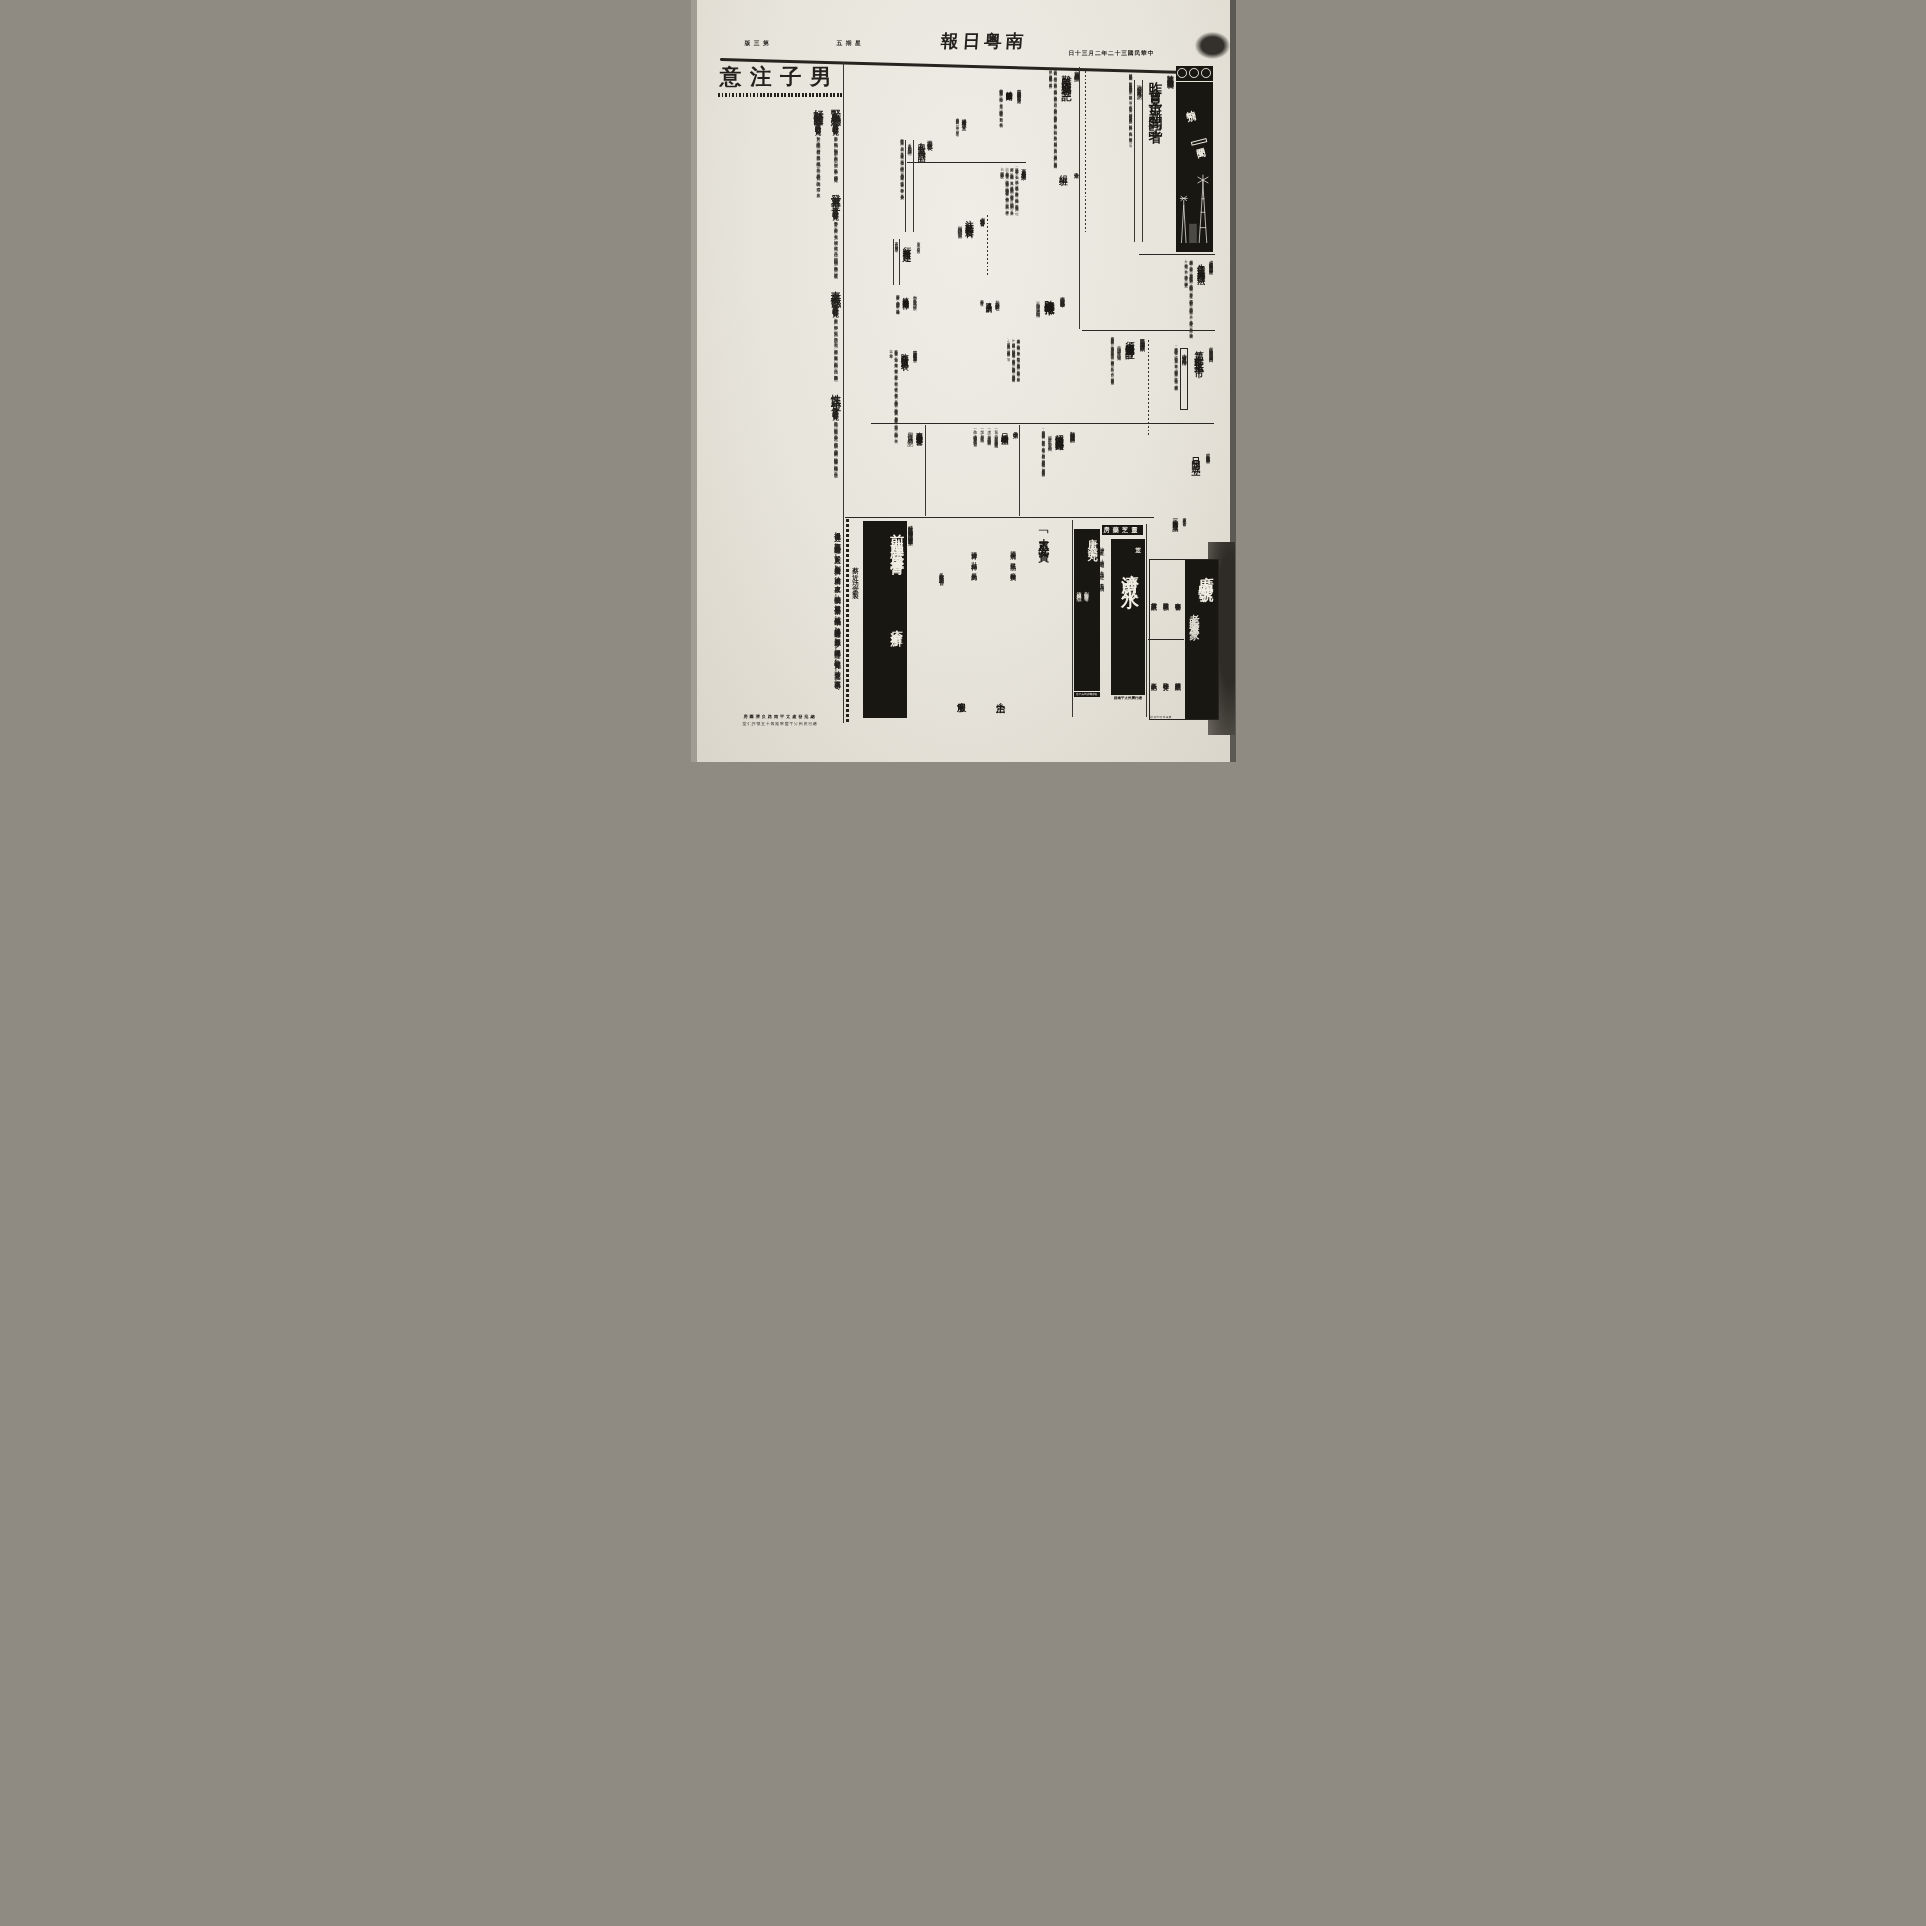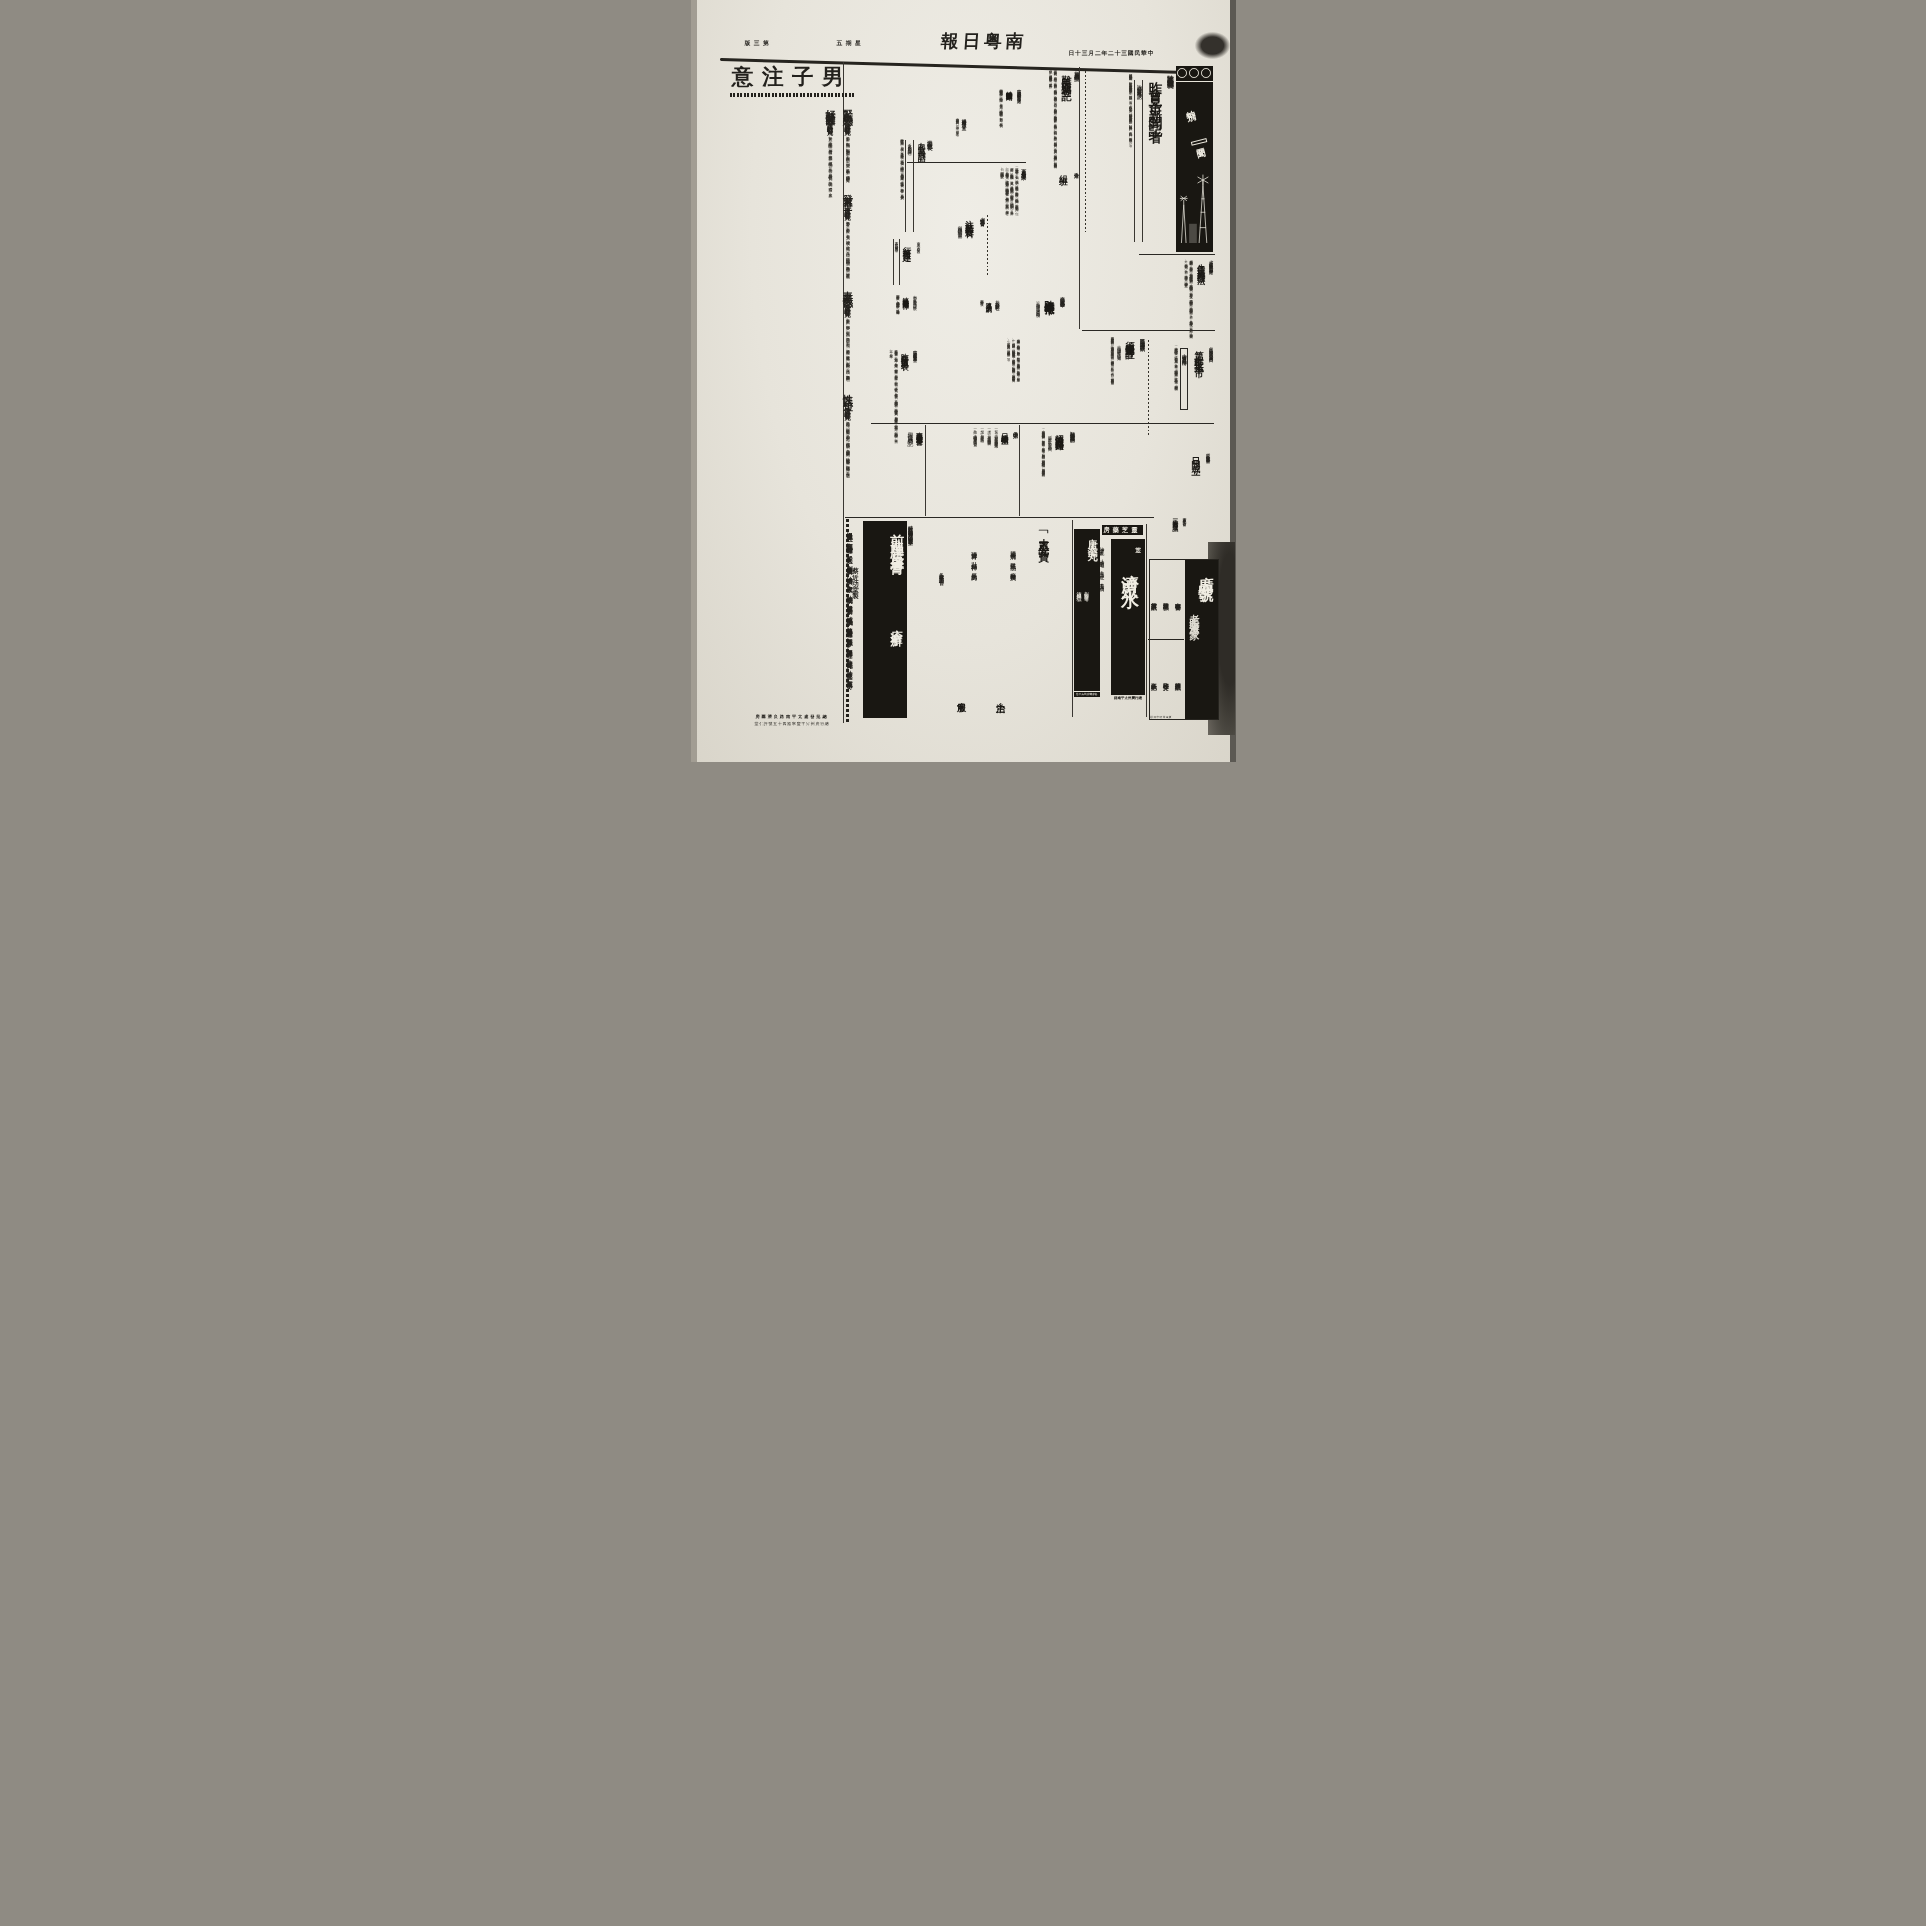--- a/index.html
+++ b/index.html
@@ -266,21 +266,21 @@
       <div class="gcell" style="border-bottom:1.5px double #26241f;">本號專營</div>
       <div class="gcell" style="border-bottom:1.5px double #26241f;">華洋紙張</div>
       <div class="gcell" style="border-bottom:1.5px double #26241f;">當簿票紙</div>
       <div class="gcell">賬簿煙紙</div>
       <div class="gcell">印務文件</div>
       <div class="gcell">各江紙把</div>
     </div>
     <div class="abs rtlline" style="left:0.8px;bottom:0.4px;font-size:2.7px;letter-spacing:0.4px;">棋日中明華電版</div>
   </div>
 
-  <div class="abs" style="left:39px;top:62px;width:125px;height:670px;">
+  <div class="abs" style="left:27px;top:62px;width:125px;height:670px;">
     <div class="rtlline" style="font-size:21.6px;font-weight:700;letter-spacing:8.5px;text-align:center;">意注子男</div>
     <div style="margin-top:2.3px;height:3.5px;background:repeating-linear-gradient(90deg,#23211c 0 1.9px,transparent 1.9px 3.5px);"></div>
     <div class="v" style="margin-top:3.9px;height:421px;width:100%;">
       <div style="display:inline-block;margin-left:3.5px;white-space:nowrap;">
         <span class="v" style="font-size:10px;font-weight:700;letter-spacing:2.3px;">腎虧失戀</span>
         <span class="v" style="font-size:6.2px;font-weight:700;letter-spacing:1.2px;">速服許仁補腎丸</span>
         <span class="v" style="font-size:3.9px;letter-spacing:0.4px;color:#33302a;">男子腎虧。則九醜無能。則離無失戀之虞矣。不為女性所歡。而致失戀。故凡腎虧男子。必須速服許仁補腎丸。</span>
       </div>
       <div style="display:inline-block;margin-left:3.5px;white-space:nowrap;">
         <span class="v" style="font-size:10px;font-weight:700;letter-spacing:2.3px;">發育不全</span>

